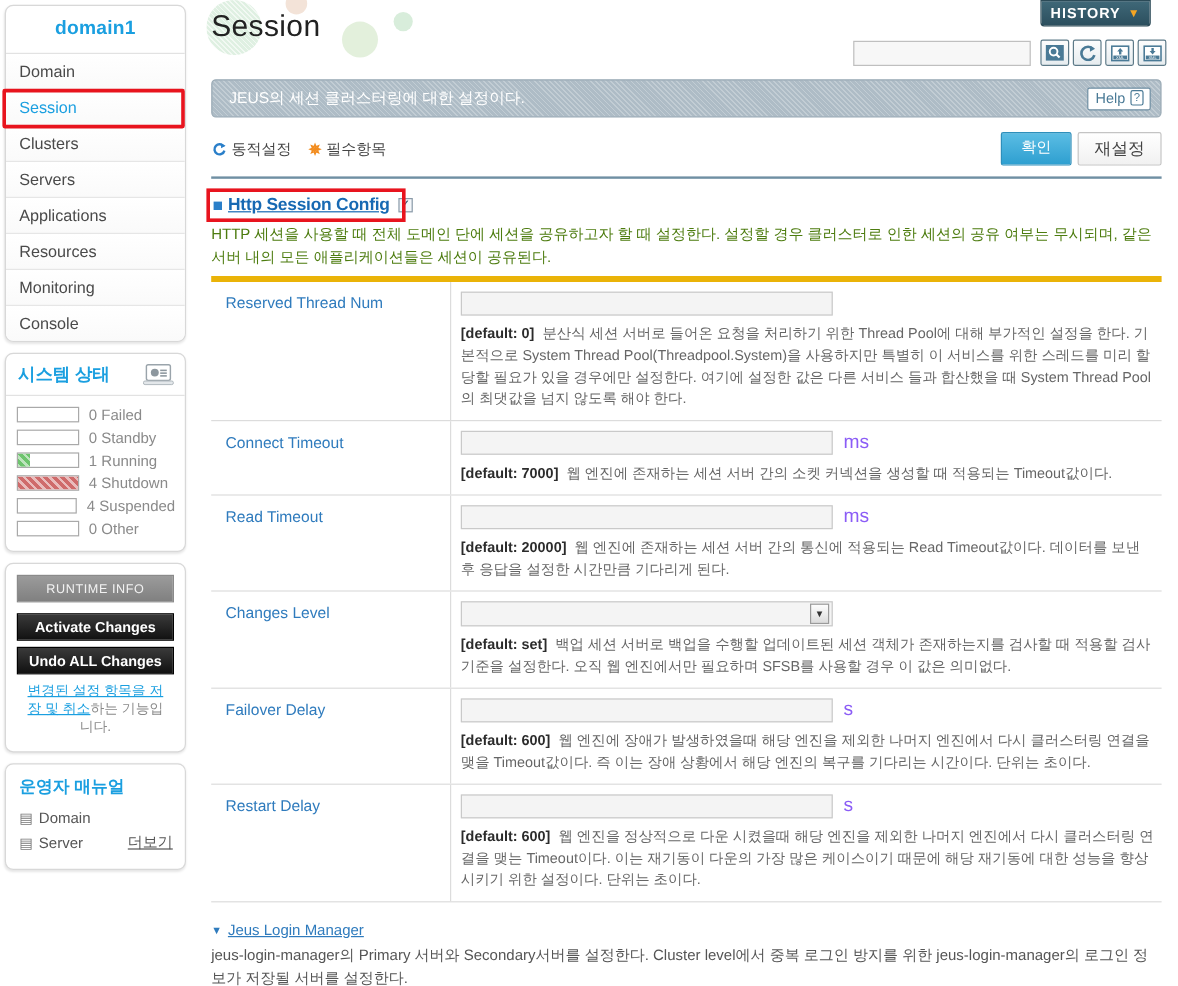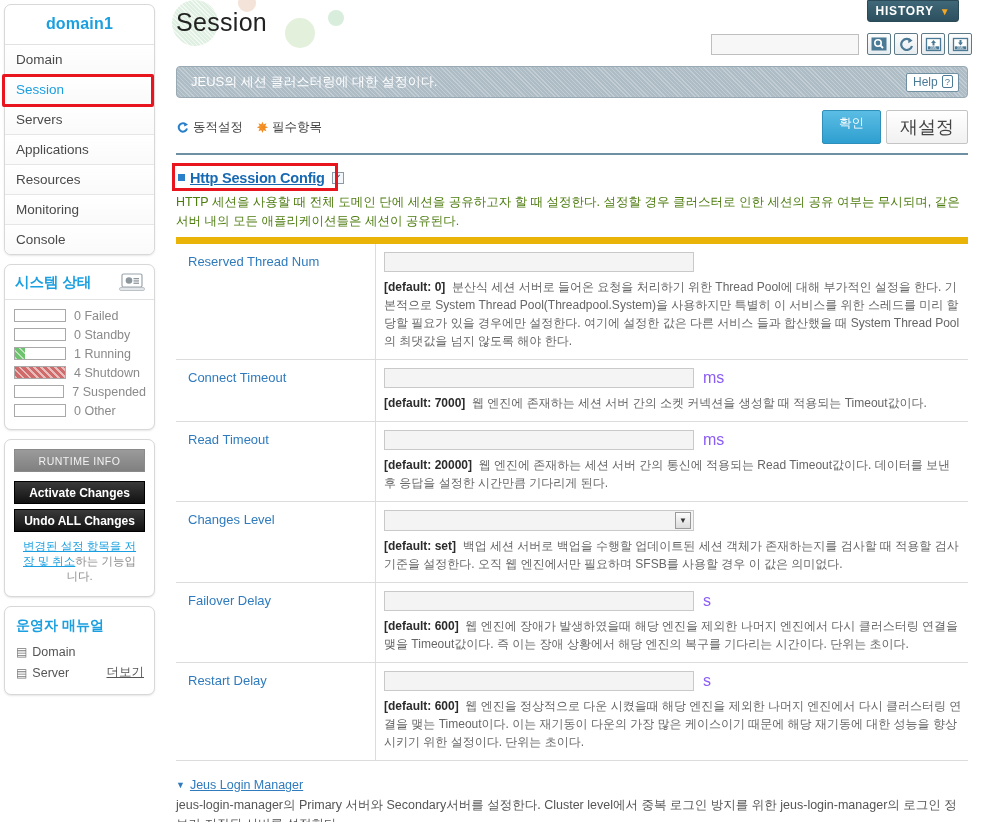--- a/index.html
+++ b/index.html
@@ -189,21 +189,21 @@
   .legend-btns { margin-left: auto; display: flex; }
   .btn-ok {
     background: linear-gradient(#5bbde4, #2e9fd0);
     border: 1px solid #2e8fbb; color: #fff;
     font-size: 12.5px; padding: 4px 16px; border-radius: 2px;
     cursor: pointer; margin-right: 5px;
   }
   .btn-reset {
     background: linear-gradient(#ffffff, #f1f1f1);
     border: 1px solid #c4c4c4; color: #444;
-    font-size: 18px; padding: 4px 13px; border-radius: 2px; cursor: pointer;
+    font-size: 14px; padding: 4px 13px; border-radius: 2px; cursor: pointer;
   }
 
   
   .sect { margin: 12px 6px 0 6px; position: relative; }
   .sect-head { display: inline-flex; align-items: center; padding: 2px 3px 2px 2px; }
   .sq { width: 7px; height: 7px; background: #2a7fc9; margin-right: 5px; display: inline-block; }
   .sect-title {
     color: #1769b3; font-size: 14.5px; font-weight: bold;
     text-decoration: underline; letter-spacing: -.2px;
   }
@@ -218,21 +218,21 @@
     width: 166px; height: 28px;
     border: 3px solid #e8141e;
     pointer-events: none;
   }
   .sect-desc {
     font-size: 12.5px; color: #4d7c0f; line-height: 19px;
     margin-top: 5px; padding-right: 4px;
   }
 
   
-  .ftable { margin: 6px 6px 0 6px; border-top: 7px solid #eab308; }
+  .ftable { margin: 6px 6px 0 6px; border-top: 5px solid #eab308; }
   .frow { display: flex; border-bottom: 1px solid #dcdcdc; min-height: 44px; }
   .fcell-label {
     width: 200px; flex: 0 0 200px;
     border-right: 1px solid #dcdcdc;
     padding: 10px 0 10px 12px;
     font-size: 13px; color: #2f7bbd;
   }
   .fcell-body { flex: 1; padding: 8px 6px 9px 8px; min-width: 0; }
   .inline { display: flex; align-items: center; }
   .finput {
@@ -271,20 +271,21 @@
 
 <div class="page">
 
   <div class="sidebar">
 
     <div class="panel">
       <div class="domain-title">domain1</div>
       <div class="navlist" id="navlist">
           <div class="navitem"><span>Domain</span></div>
           <div class="navitem active"><span>Session</span></div>
+          <div class="navitem"><span>Clusters</span></div>
           <div class="navitem"><span>Servers</span></div>
           <div class="navitem"><span>Applications</span></div>
           <div class="navitem"><span>Resources</span></div>
           <div class="navitem"><span>Monitoring</span></div>
           <div class="navitem"><span>Console</span></div>
         </div>
     </div>
 
     <div class="panel">
       <div class="sys-head">
@@ -316,21 +317,21 @@
             <span class="stat-label">1 Running</span>
           </div>
           <div class="statrow">
             <div class="bar-outer">
               <div class="bar-fill red" style="width: 100%;"></div>
             </div>
             <span class="stat-label">4 Shutdown</span>
           </div>
           <div class="statrow">
             <div class="bar-outer"></div>
-            <span class="stat-label">7 Suspended</span>
+            <span class="stat-label">4 Suspended</span>
           </div>
           <div class="statrow">
             <div class="bar-outer"></div>
             <span class="stat-label">0 Other</span>
           </div>
         </div>
     </div>
 
     <div class="panel btnpanel">
       <div class="btn-runtime">RUNTIME INFO</div>

